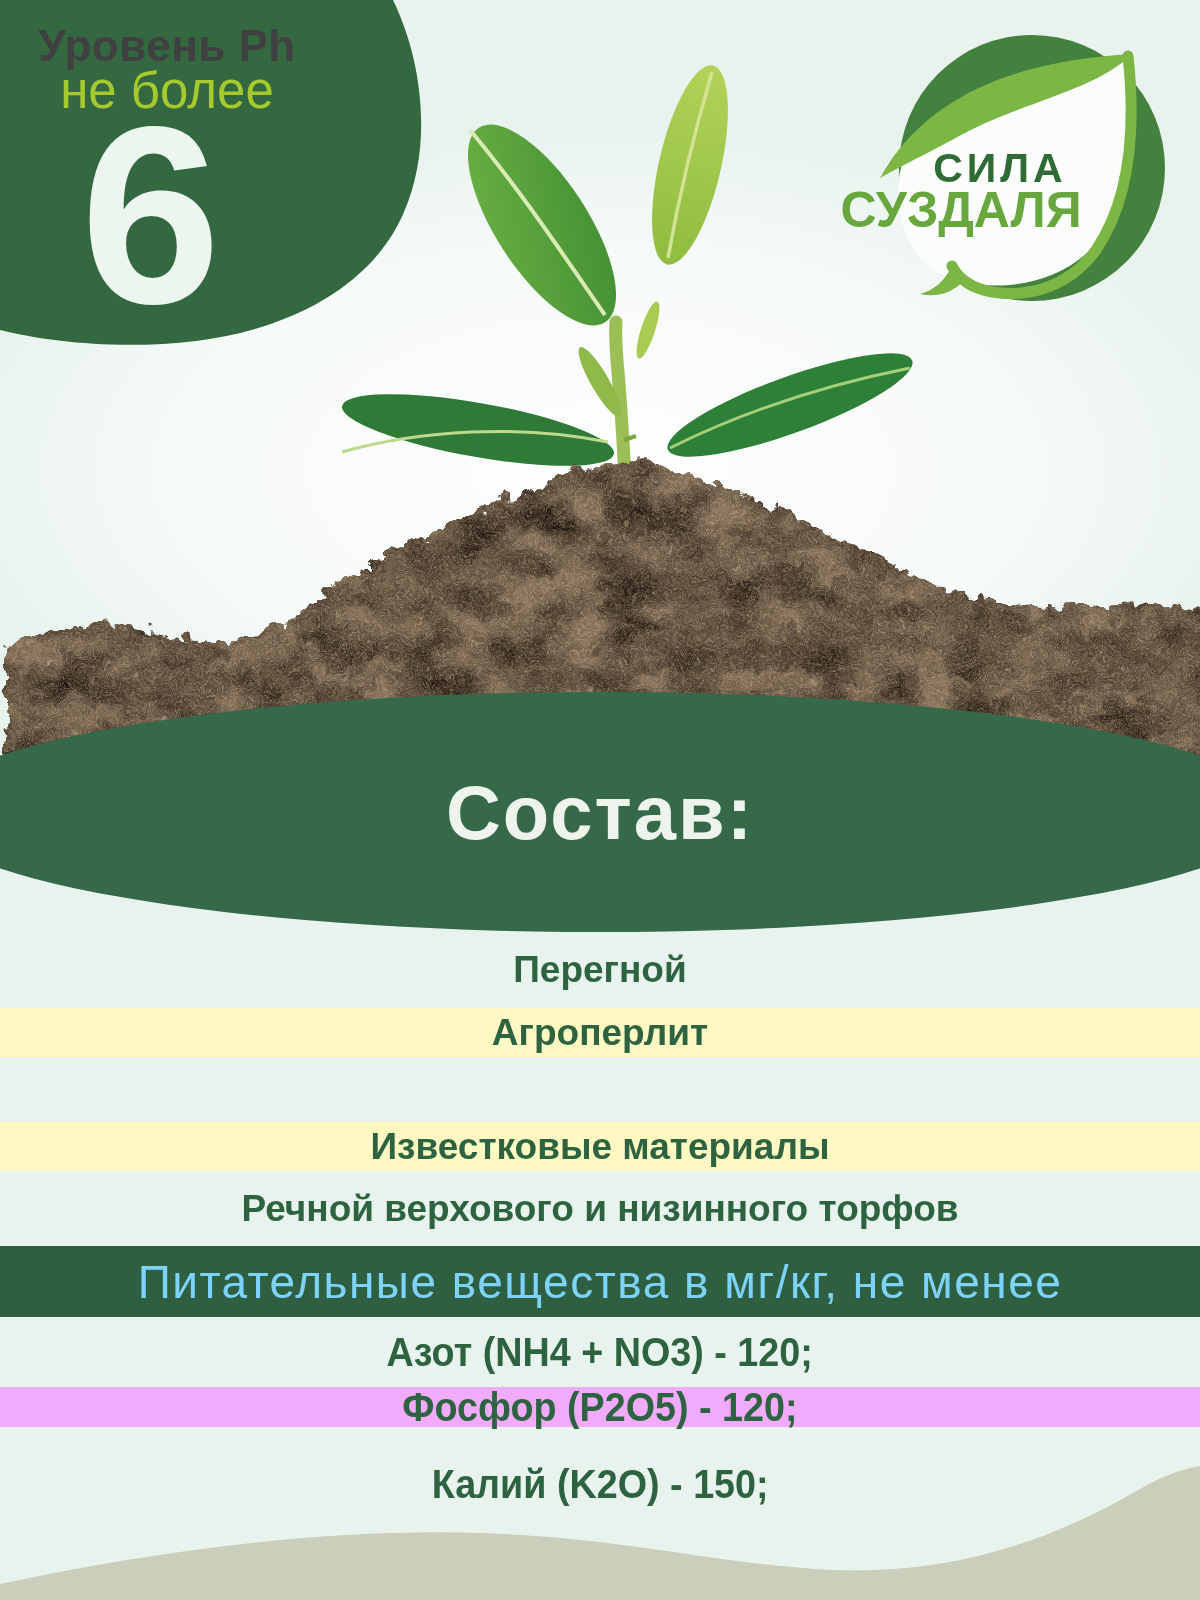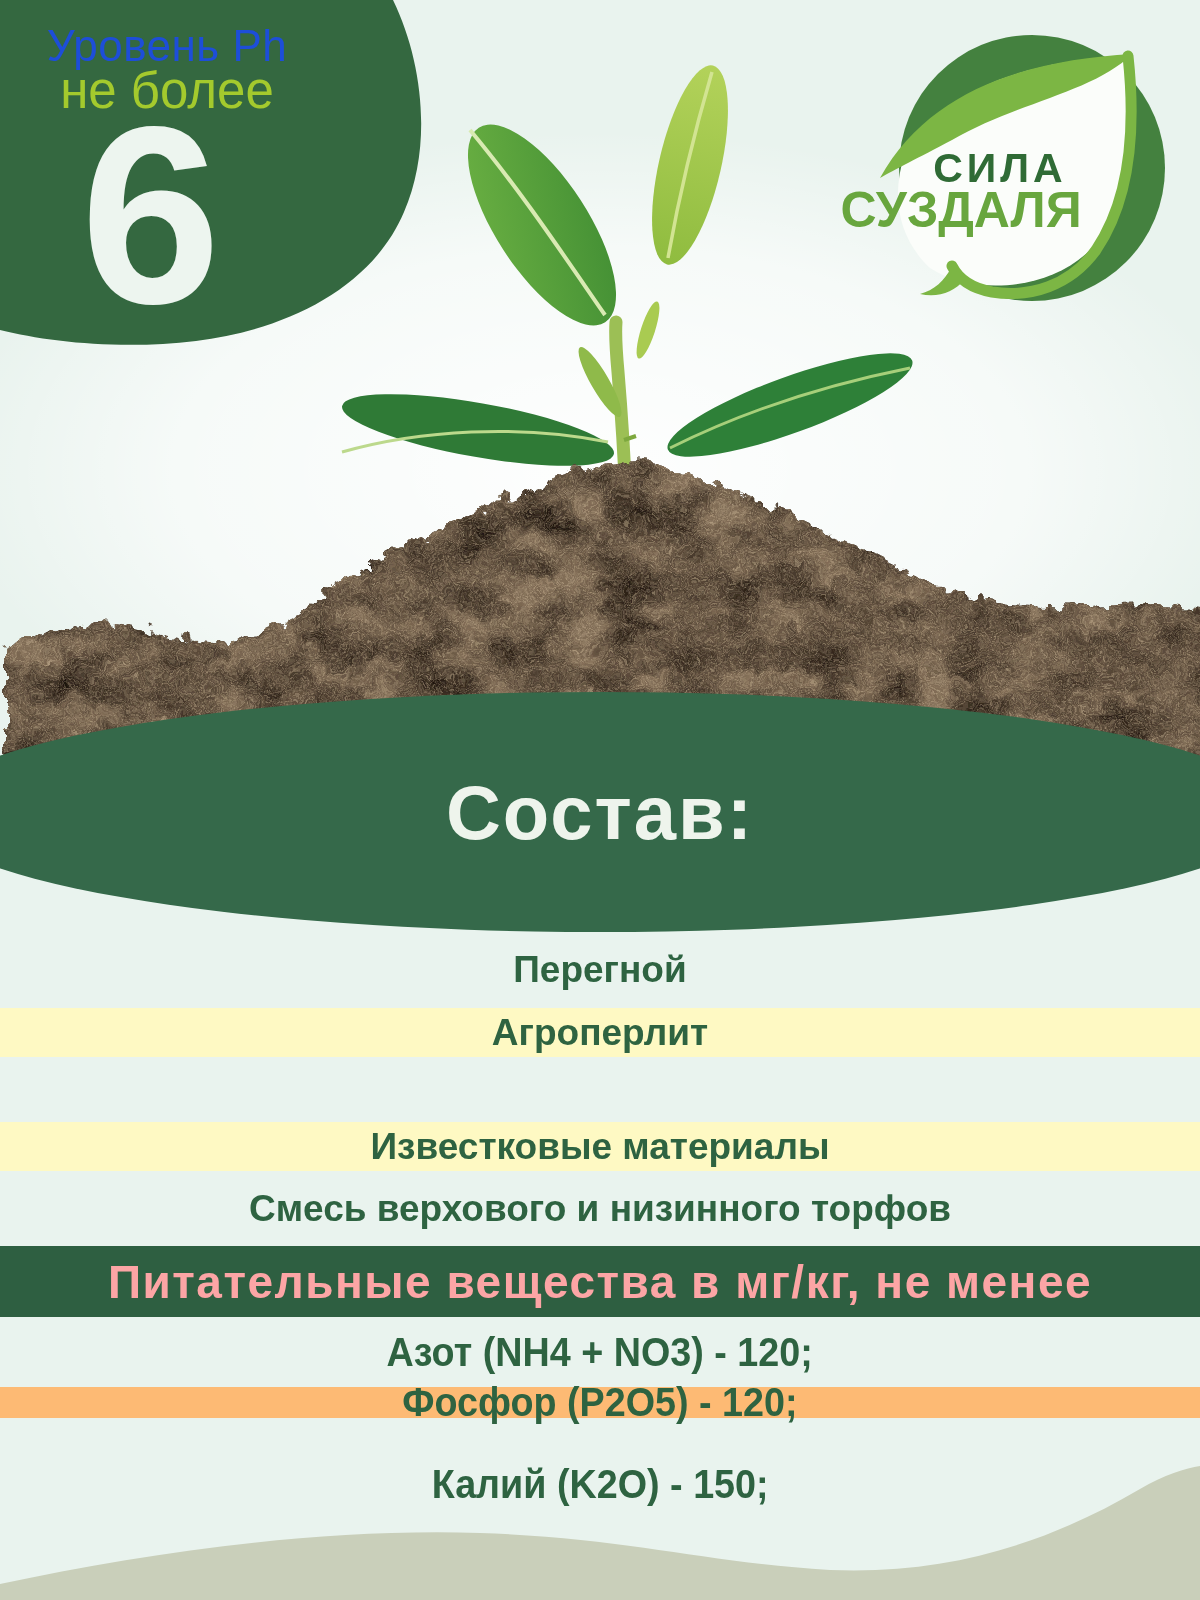--- a/index.html
+++ b/index.html
@@ -7,44 +7,44 @@
     position:relative;
     width:1200px;height:1600px;
     background:#e9f3ee;
     overflow:hidden;
     font-family:"Liberation Sans", sans-serif;
   }
   .layer{position:absolute;left:0;top:0;}
   
   .abs{position:absolute;display:flex;align-items:center;justify-content:center;text-align:center;}
   .ph-title{left:27px;top:20px;width:280px;height:52px;
-    font-size:44px;font-weight:400;color:#1d4ed8;letter-spacing:.5px;}
+    font-size:44px;font-weight:700;color:#404040;letter-spacing:.5px;}
   .ph-sub{left:27px;top:66px;width:280px;height:48px;
     font-size:51px;font-weight:400;color:#a4ca2d;}
   .ph-value{left:38px;top:88px;width:225px;height:255px;
     font-size:252px;font-weight:600;color:#edf5ef;line-height:1;}
   .logo-line1{left:868px;top:146px;width:264px;height:44px;
     font-size:41px;font-weight:600;color:#2f6b35;letter-spacing:4px;}
   .logo-line2{left:813px;top:184px;width:296px;height:52px;
     font-size:50px;font-weight:600;color:#68a63e;letter-spacing:0px;}
   .sostav-title{left:0;top:762px;width:1200px;height:100px;
     font-size:76px;font-weight:700;color:#eef4ec;letter-spacing:2px;}
   .row{left:0;width:1200px;color:#2e6341;font-weight:700;font-size:37px;}
   .row.g{background:#fef9c3;}
   .row-1{top:932px;height:76px;}
   .row-2{top:1008px;height:49px;}
   .row-3{top:1057px;height:65px;}
   .row-4{top:1122px;height:49px;}
   .row-5{top:1171px;height:75px;}
   .nutr-header{left:0;top:1246px;width:1200px;height:71px;
-    background:#2e5f41;color:#fca5a5;font-size:46px;font-weight:700;letter-spacing:1.5px;}
+    background:#2e5f41;color:#7dd3fc;font-size:46px;font-weight:400;letter-spacing:1.5px;}
   .nrow{left:0;width:1200px;color:#2e6341;font-weight:700;font-size:41px;justify-content:center;}
   .nrow span{display:inline-block;transform:scaleX(.92);}
   .nrow-1{top:1317px;height:70px;}
-  .nrow-2{top:1387px;height:31px;background:#fdba74;}
+  .nrow-2{top:1387px;height:40px;background:#f0abfc;}
   .nrow-3{top:1436px;height:69px;margin-top:14px;}
 </style>
 </head>
 <body>
 
 <div class="canvas">
 
   <svg class="layer" width="1200" height="1600" viewBox="0 0 1200 1600">
     <defs>
       <radialGradient id="glow" cx="50%" cy="50%" r="50%">
@@ -144,21 +144,21 @@
   <div class="abs ph-value">6</div>
 
   <div class="abs logo-line1">СИЛА</div>
   <div class="abs logo-line2">СУЗДАЛЯ</div>
 
   <div class="abs sostav-title">Состав:</div>
 
   <div class="abs row row-1">Перегной</div>
   <div class="abs row row-2 g">Агроперлит</div>
   <div class="abs row row-4 g">Известковые материалы</div>
-  <div class="abs row row-5">Смесь верхового и низинного торфов</div>
+  <div class="abs row row-5">Речной верхового и низинного торфов</div>
 
   <div class="abs nutr-header">Питательные вещества в мг/кг, не менее</div>
 
   <div class="abs nrow nrow-1">
       <span>Азот (NH4 + NO3) - 120;</span>
     </div>
   <div class="abs nrow nrow-2">
       <span>Фосфор (P2O5) - 120;</span>
     </div>
   <div class="abs nrow nrow-3">

